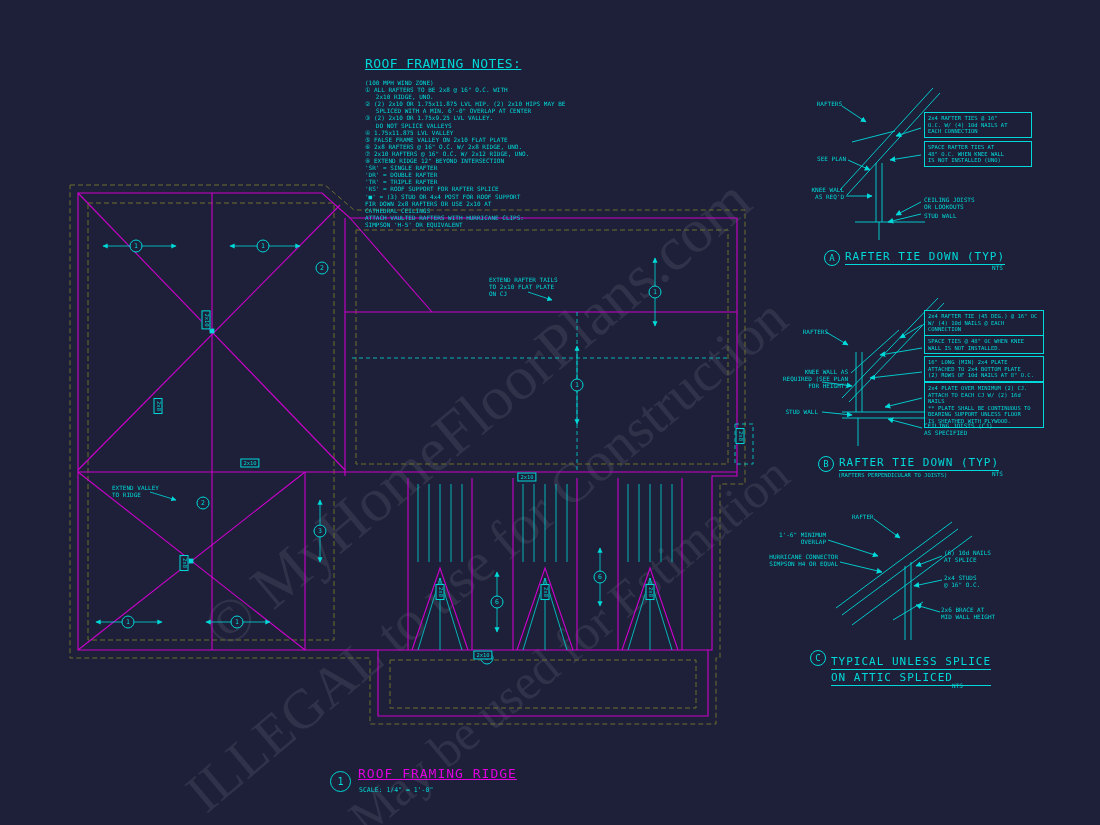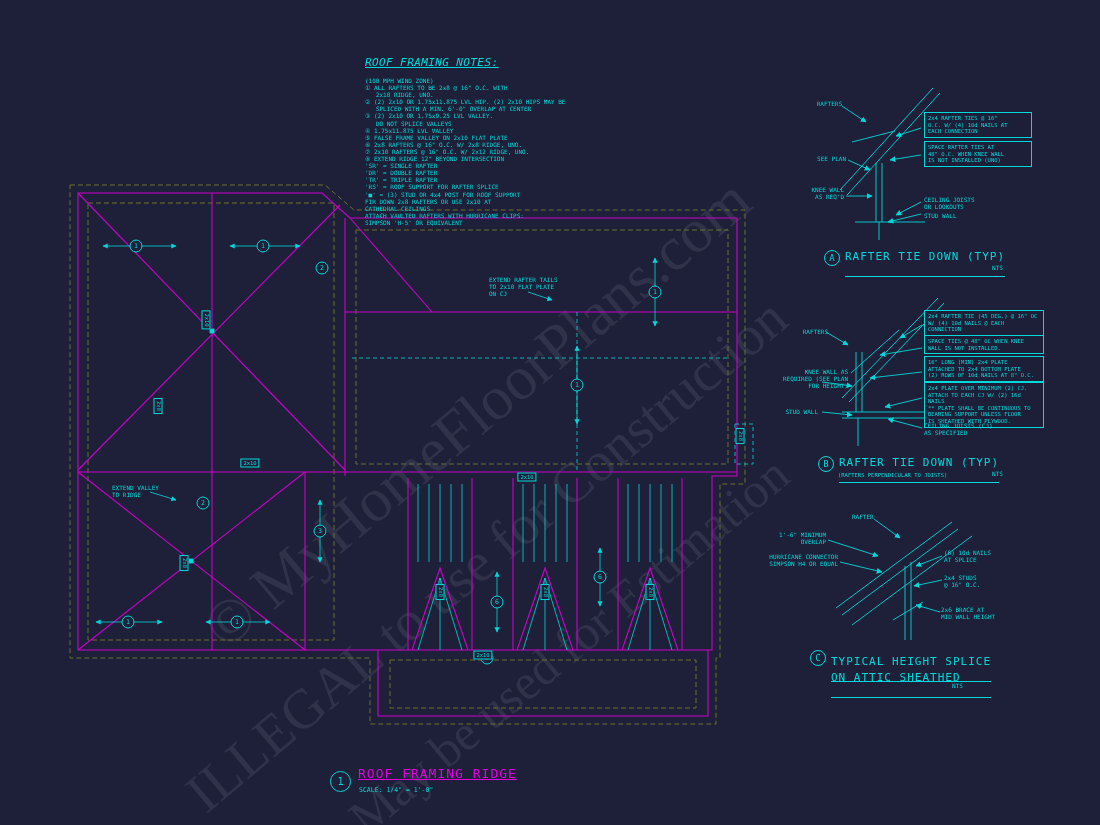--- a/index.html
+++ b/index.html
@@ -6,22 +6,22 @@
   body{
     width:1100px;height:825px;position:relative;overflow:hidden;
     background:#1d2038;
     font-family:"DejaVu Sans Mono","DejaVu Sans",monospace;
   }
   .abs{position:absolute;}
   svg{position:absolute;left:0;top:0;}
   
   .notes{left:365px;top:56px;width:210px;}
   .notes-title{
-    color:#00d9d9;font-size:11px;letter-spacing:.4px;
-    text-decoration:underline;margin-bottom:8px;white-space:pre;font-style:italic;
+    color:#00d9d9;font-size:13px;letter-spacing:.4px;
+    text-decoration:underline;margin-bottom:8px;white-space:pre;
   }
   .nline{color:#00d9d9;font-size:6px;line-height:7.1px;white-space:pre;}
   .lab{
     position:absolute;color:#00d9d9;font-size:6px;line-height:7px;
     white-space:pre-line;
   }
   .lab.right{text-align:right;}
   .notebox{
     position:absolute;color:#00d9d9;font-size:5.5px;line-height:6.6px;
     border:1px solid #00d9d9;padding:2px 3px;white-space:pre-line;
@@ -39,21 +39,21 @@
   }
   .boxlab.vertical{writing-mode:vertical-rl;padding:2px 0;}
   
   .dtitle{position:absolute;display:flex;align-items:flex-start;gap:5px;}
   .dletter{
     width:14px;height:14px;border:1px solid #00d9d9;border-radius:50%;
     color:#00d9d9;font-size:9px;line-height:14px;text-align:center;flex:0 0 auto;
   }
   .dtext{
     color:#00d9d9;font-size:11px;letter-spacing:1px;
-    border-bottom:1px solid #00d9d9;padding-bottom:13px;white-space:nowrap;
+    border-bottom:1px solid #00d9d9;padding-bottom:1px;white-space:nowrap;
   }
   .dtext.second{display:block;margin-top:2px;}
   .dsub{position:absolute;color:#00d9d9;font-size:5.5px;white-space:nowrap;}
   .nts{position:absolute;color:#00d9d9;font-size:6px;}
   
   .sheet-circ{
     position:absolute;left:330px;top:771px;width:19px;height:19px;
     border:1px solid #00d9d9;border-radius:50%;color:#00d9d9;
     font-size:10px;line-height:19px;text-align:center;
   }
@@ -335,21 +335,21 @@
 SIMPSON H4 OR EQUAL</div>
 <div class="lab" style="left:944px;top:549px;">(6) 10d NAILS
 AT SPLICE</div>
 <div class="lab" style="left:944px;top:574px;">2x4 STUDS
 @ 16" O.C.</div>
 <div class="lab" style="left:941px;top:606px;">2x6 BRACE AT
 MID WALL HEIGHT</div>
 <div class="dtitle" style="left:810px;top:650px;">
   <span class="dletter">C</span>
   <span>
-    <span class="dtext">TYPICAL HEIGHT SPLICE</span>
-    <span class="dtext second">ON ATTIC SHEATHED</span>
+    <span class="dtext">TYPICAL UNLESS SPLICE</span>
+    <span class="dtext second">ON ATTIC SPLICED</span>
   </span>
 </div>
 <div class="nts" style="left:952px;top:682px;">NTS</div>
 
 <div class="sheet-circ">1</div>
 <div class="sheet-title">ROOF FRAMING RIDGE</div>
 <div class="sheet-scale">SCALE: 1/4" = 1'-0"</div>
 
 </body></html>

